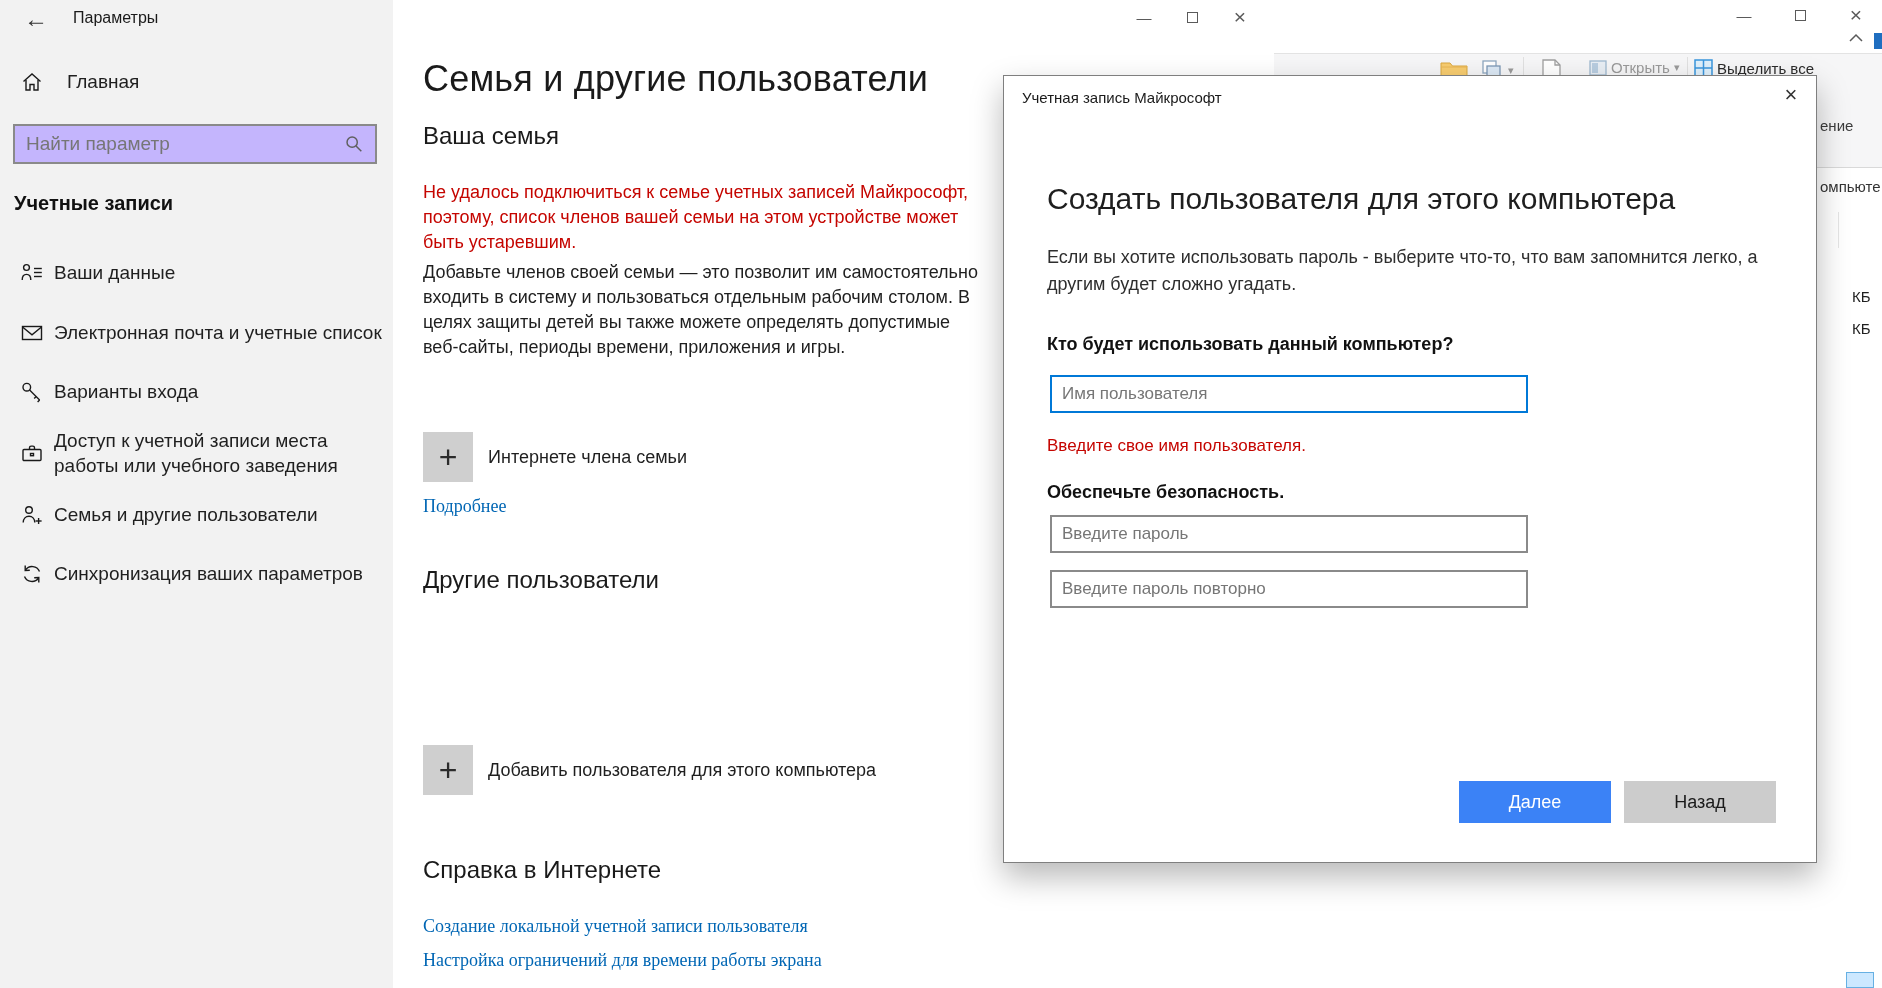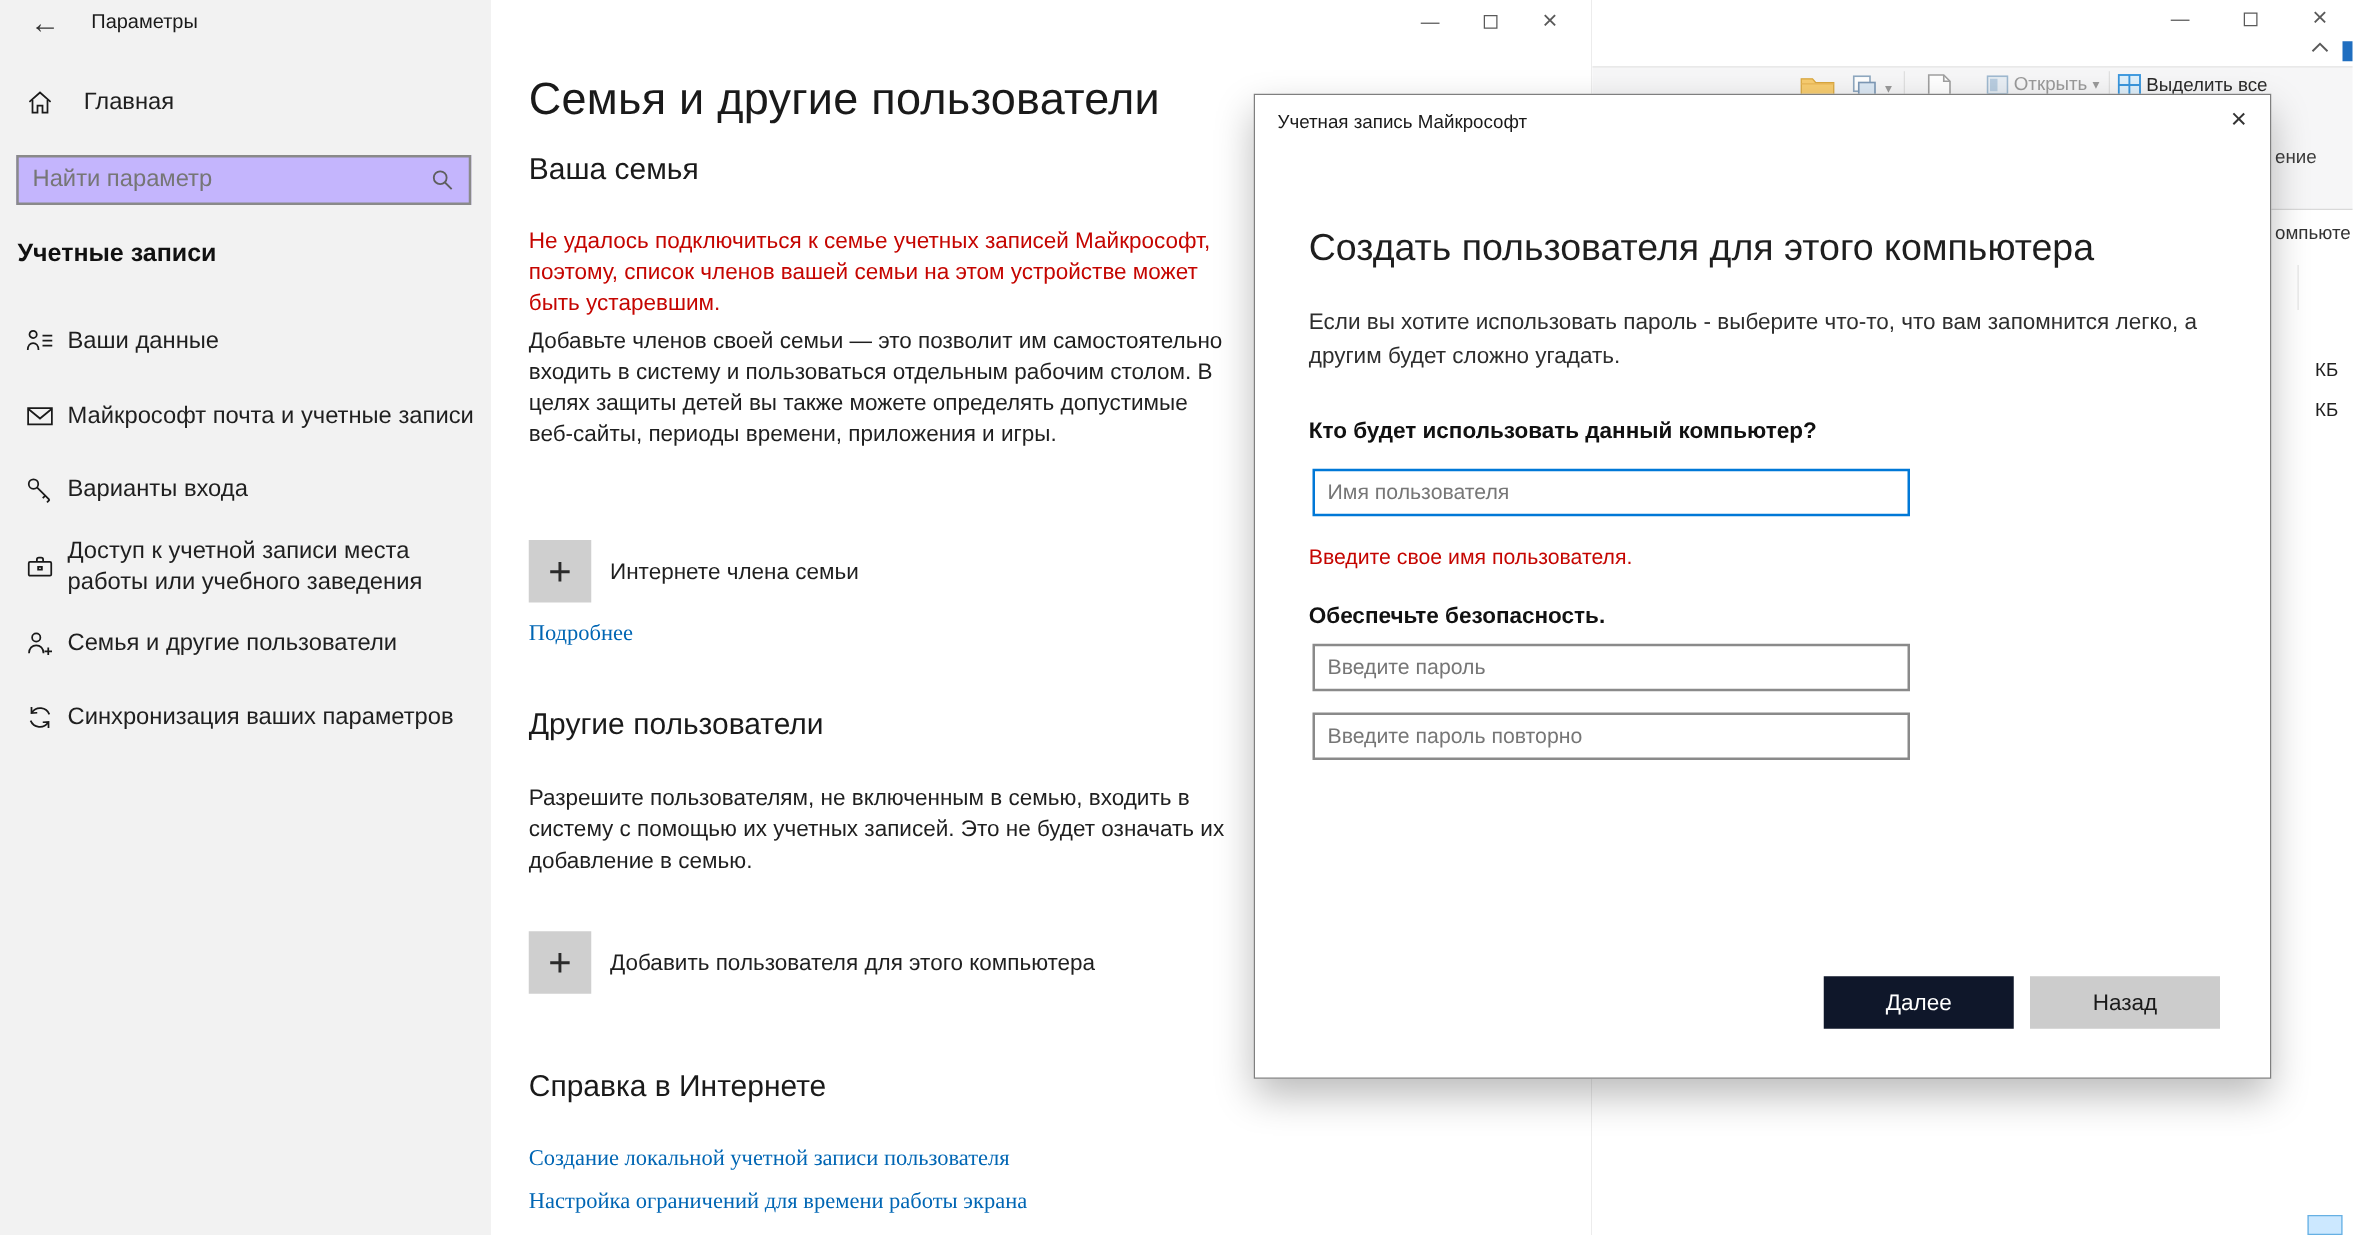--- a/index.html
+++ b/index.html
@@ -82,21 +82,21 @@
   .dlg-sub { position:absolute; left:43px; top:168px; width:740px; font-size:18px; line-height:27px; color:#2e2e2e; }
   .dlg-label { position:absolute; left:43px; font-size:18px; font-weight:bold; color:#111; }
   .dlg-input { position:absolute; left:46px; width:478px; height:38px; border:2px solid #8a8a8a;
                font-size:17px; color:#333; padding:0 10px; outline:none; background:#fff;
                font-family:"Liberation Sans", sans-serif; }
   .dlg-input::placeholder, .search-box input::placeholder { color:#767676; opacity:1; }
   .dlg-input.focused { border-color:#0078d7; }
   .dlg-error { position:absolute; left:43px; font-size:17px; color:#c50500; }
   .dlg-btn { position:absolute; top:705px; width:152px; height:42px; border:none; font-size:18px;
              font-family:"Liberation Sans", sans-serif; cursor:pointer; }
-  .btn-primary { left:455px; background:#0f172a; color:#ffffff; }
+  .btn-primary { left:455px; background:#3b82f6; color:#ffffff; }
   .btn-secondary { left:620px; background:#cccccc; color:#1a1a1a; }
 </style>
 </head>
 <body>
 
 <div class="settings-window">
 
   <div class="sidebar">
     <div class="back-btn">←</div>
     <div class="app-title">Параметры</div>
@@ -128,21 +128,21 @@
         <line x1="14" y1="15.5" x2="21.8" y2="15.5"></line>
       </svg>
       <span class="lbl">Ваши данные</span>
     </div>
 
     <div class="side-item" style="top:320px;">
       <svg width="24" height="24" viewBox="0 0 24 24" fill="none" stroke="#1a1a1a" stroke-width="1.4">
         <rect x="2.5" y="5.5" width="19" height="13"></rect>
         <polyline points="2.5,6 12,13.8 21.5,6"></polyline>
       </svg>
-      <span class="lbl">Майкрософт почта и учетные записи</span>
+      <span class="lbl">Электронная почта и учетные список</span>
     </div>
 
     <div class="side-item" style="top:379px;">
       <svg width="24" height="24" viewBox="0 0 24 24" fill="none" stroke="#1a1a1a" stroke-width="1.4">
         <circle cx="6.8" cy="7.2" r="3.8"></circle>
         <line x1="9.6" y1="9.9" x2="19.6" y2="19.9"></line>
         <line x1="16.2" y1="16.5" x2="14.2" y2="18.5"></line>
         <line x1="19.6" y1="19.9" x2="17.6" y2="21.9"></line>
       </svg>
       <span class="lbl">Варианты входа</span>
@@ -189,21 +189,20 @@
 
     <div class="add-row" style="top:432px;">
       <div class="plus-box">+</div>
       <span class="lbl">Интернете члена семьи</span>
     </div>
 
     <a class="link" style="top:496px;">Подробнее</a>
 
     <h2 class="sec-h" style="top:566px;">Другие пользователи</h2>
 
-    <p class="para" style="top:626px;">Разрешите пользователям, не включенным в семью, входить в систему с помощью их учетных записей. Это не будет означать их добавление в семью.</p>
 
     <div class="add-row" style="top:745px;">
       <div class="plus-box">+</div>
       <span class="lbl">Добавить пользователя для этого компьютера</span>
     </div>
 
     <h2 class="sec-h" style="top:856px;">Справка в Интернете</h2>
 
     <a class="link" style="top:916px;">Создание локальной учетной записи пользователя</a>
     <a class="link" style="top:950px;">Настройка ограничений для времени работы экрана</a>

